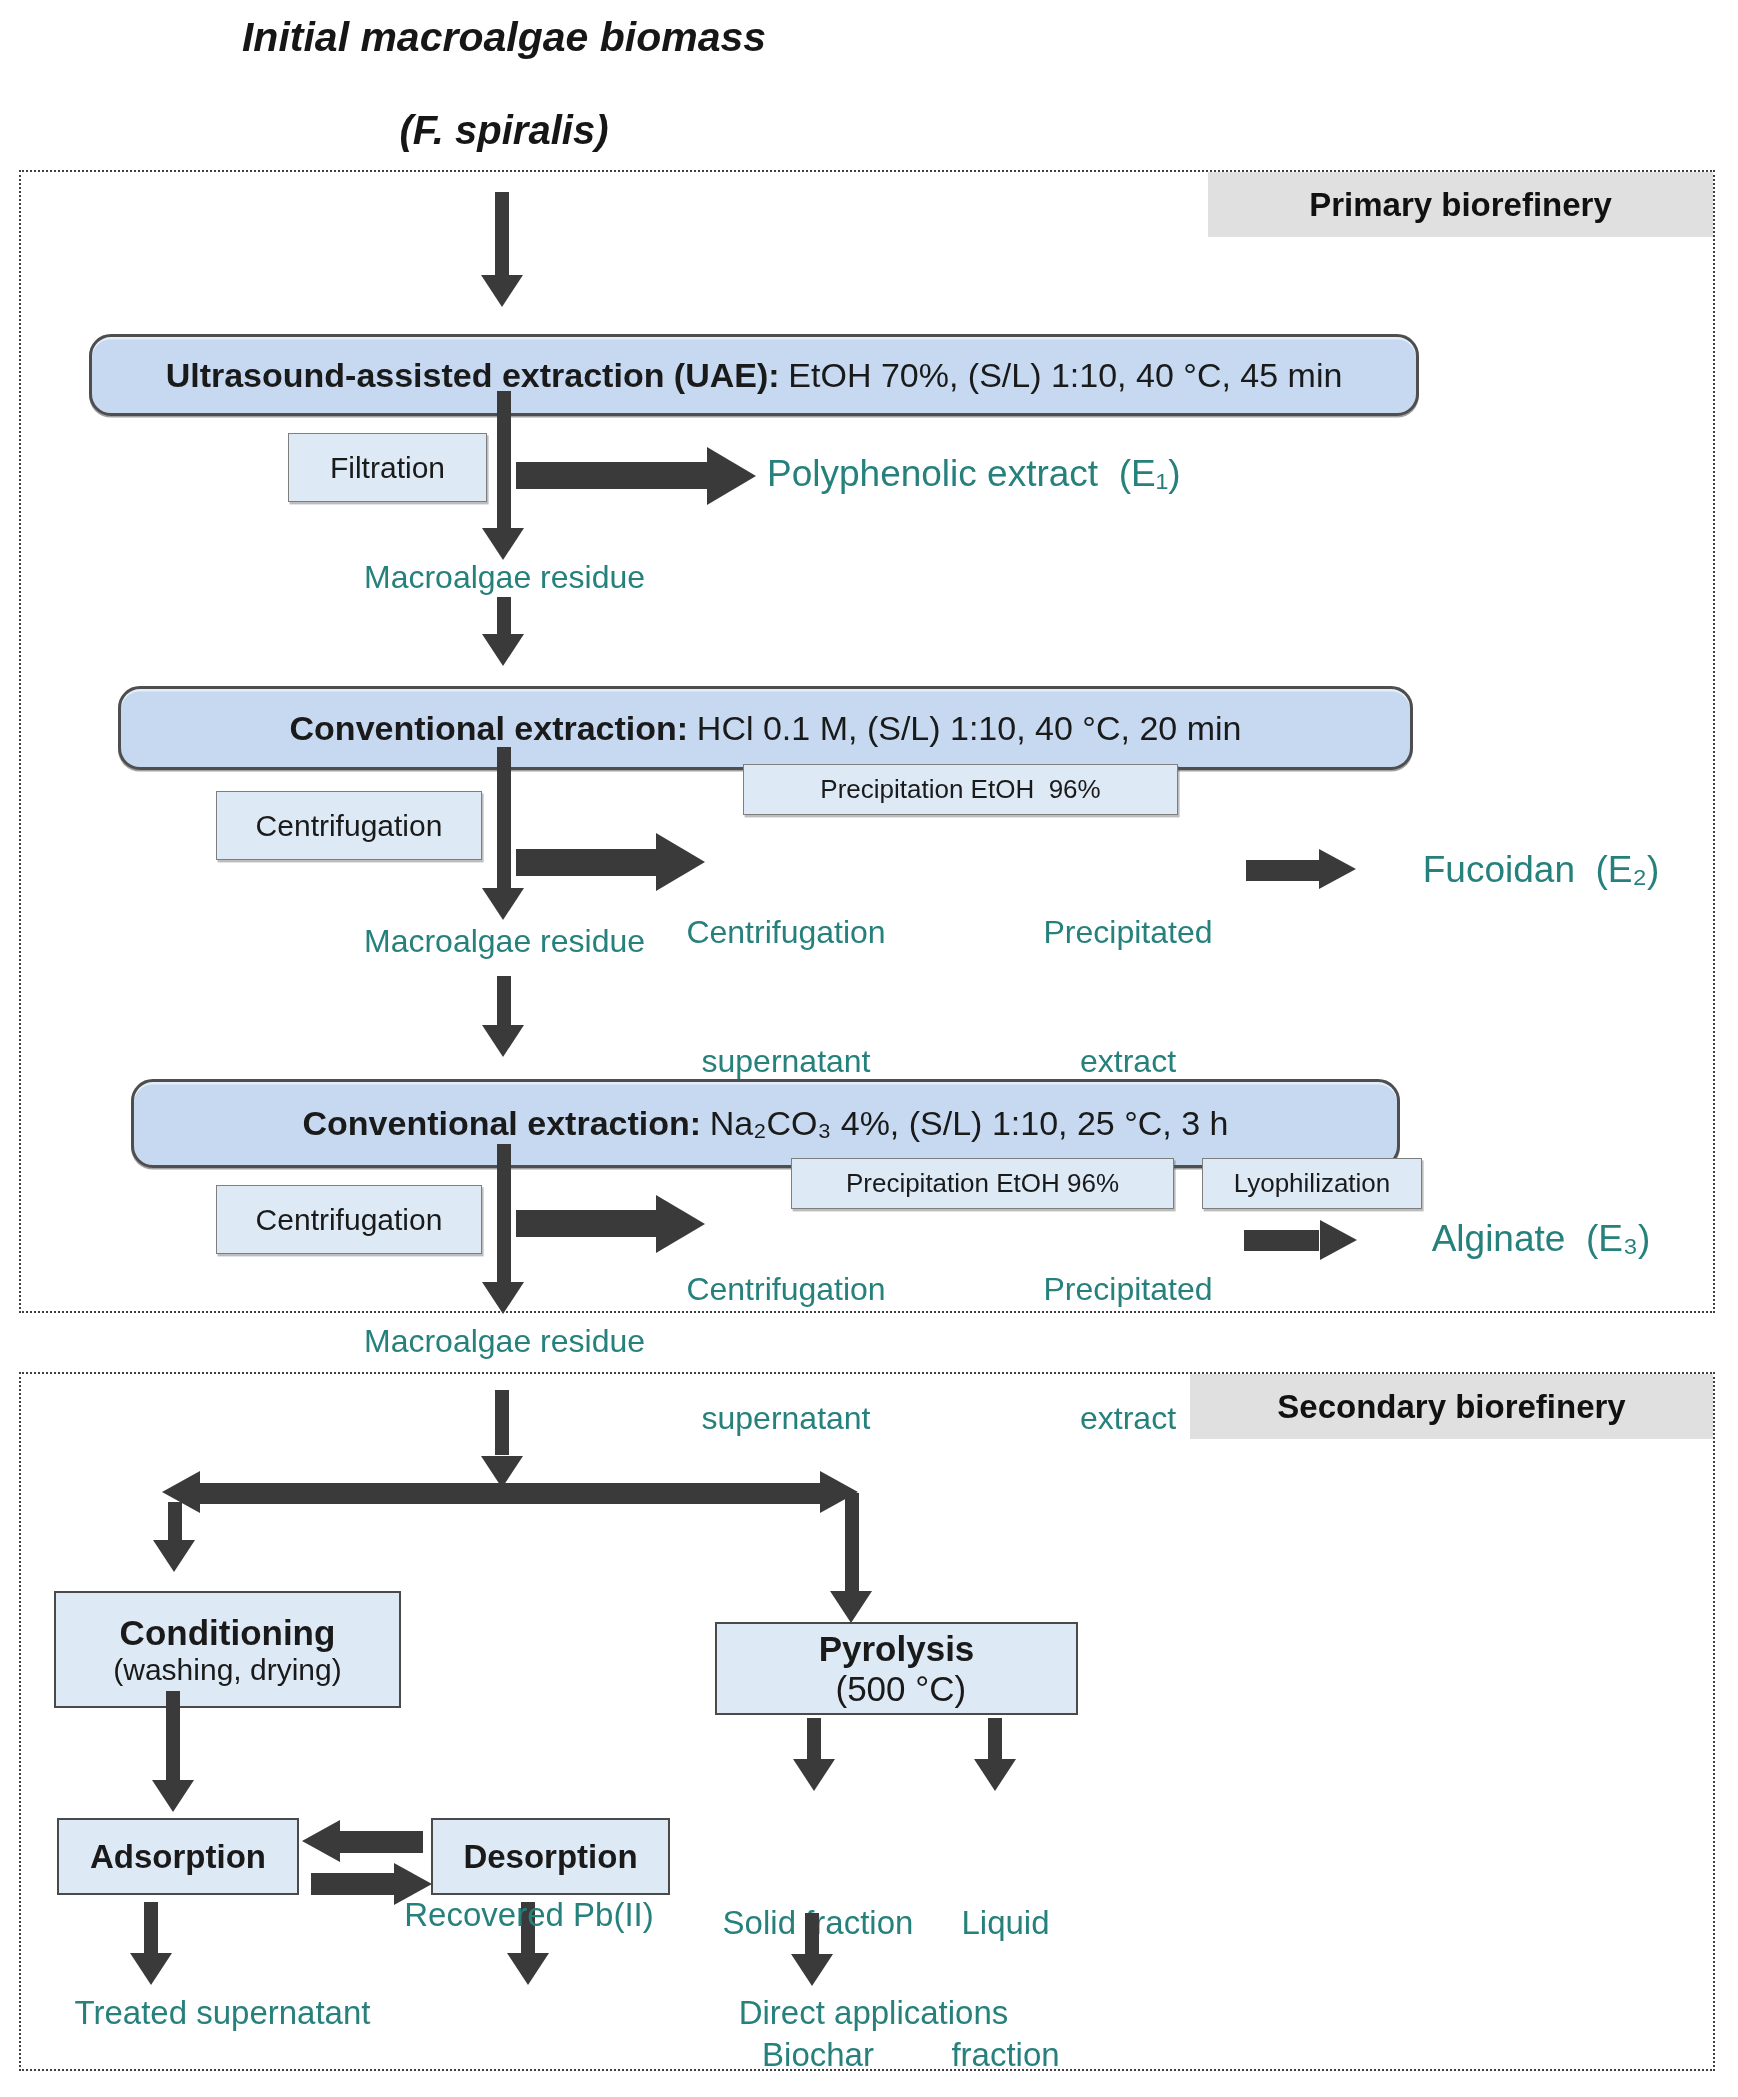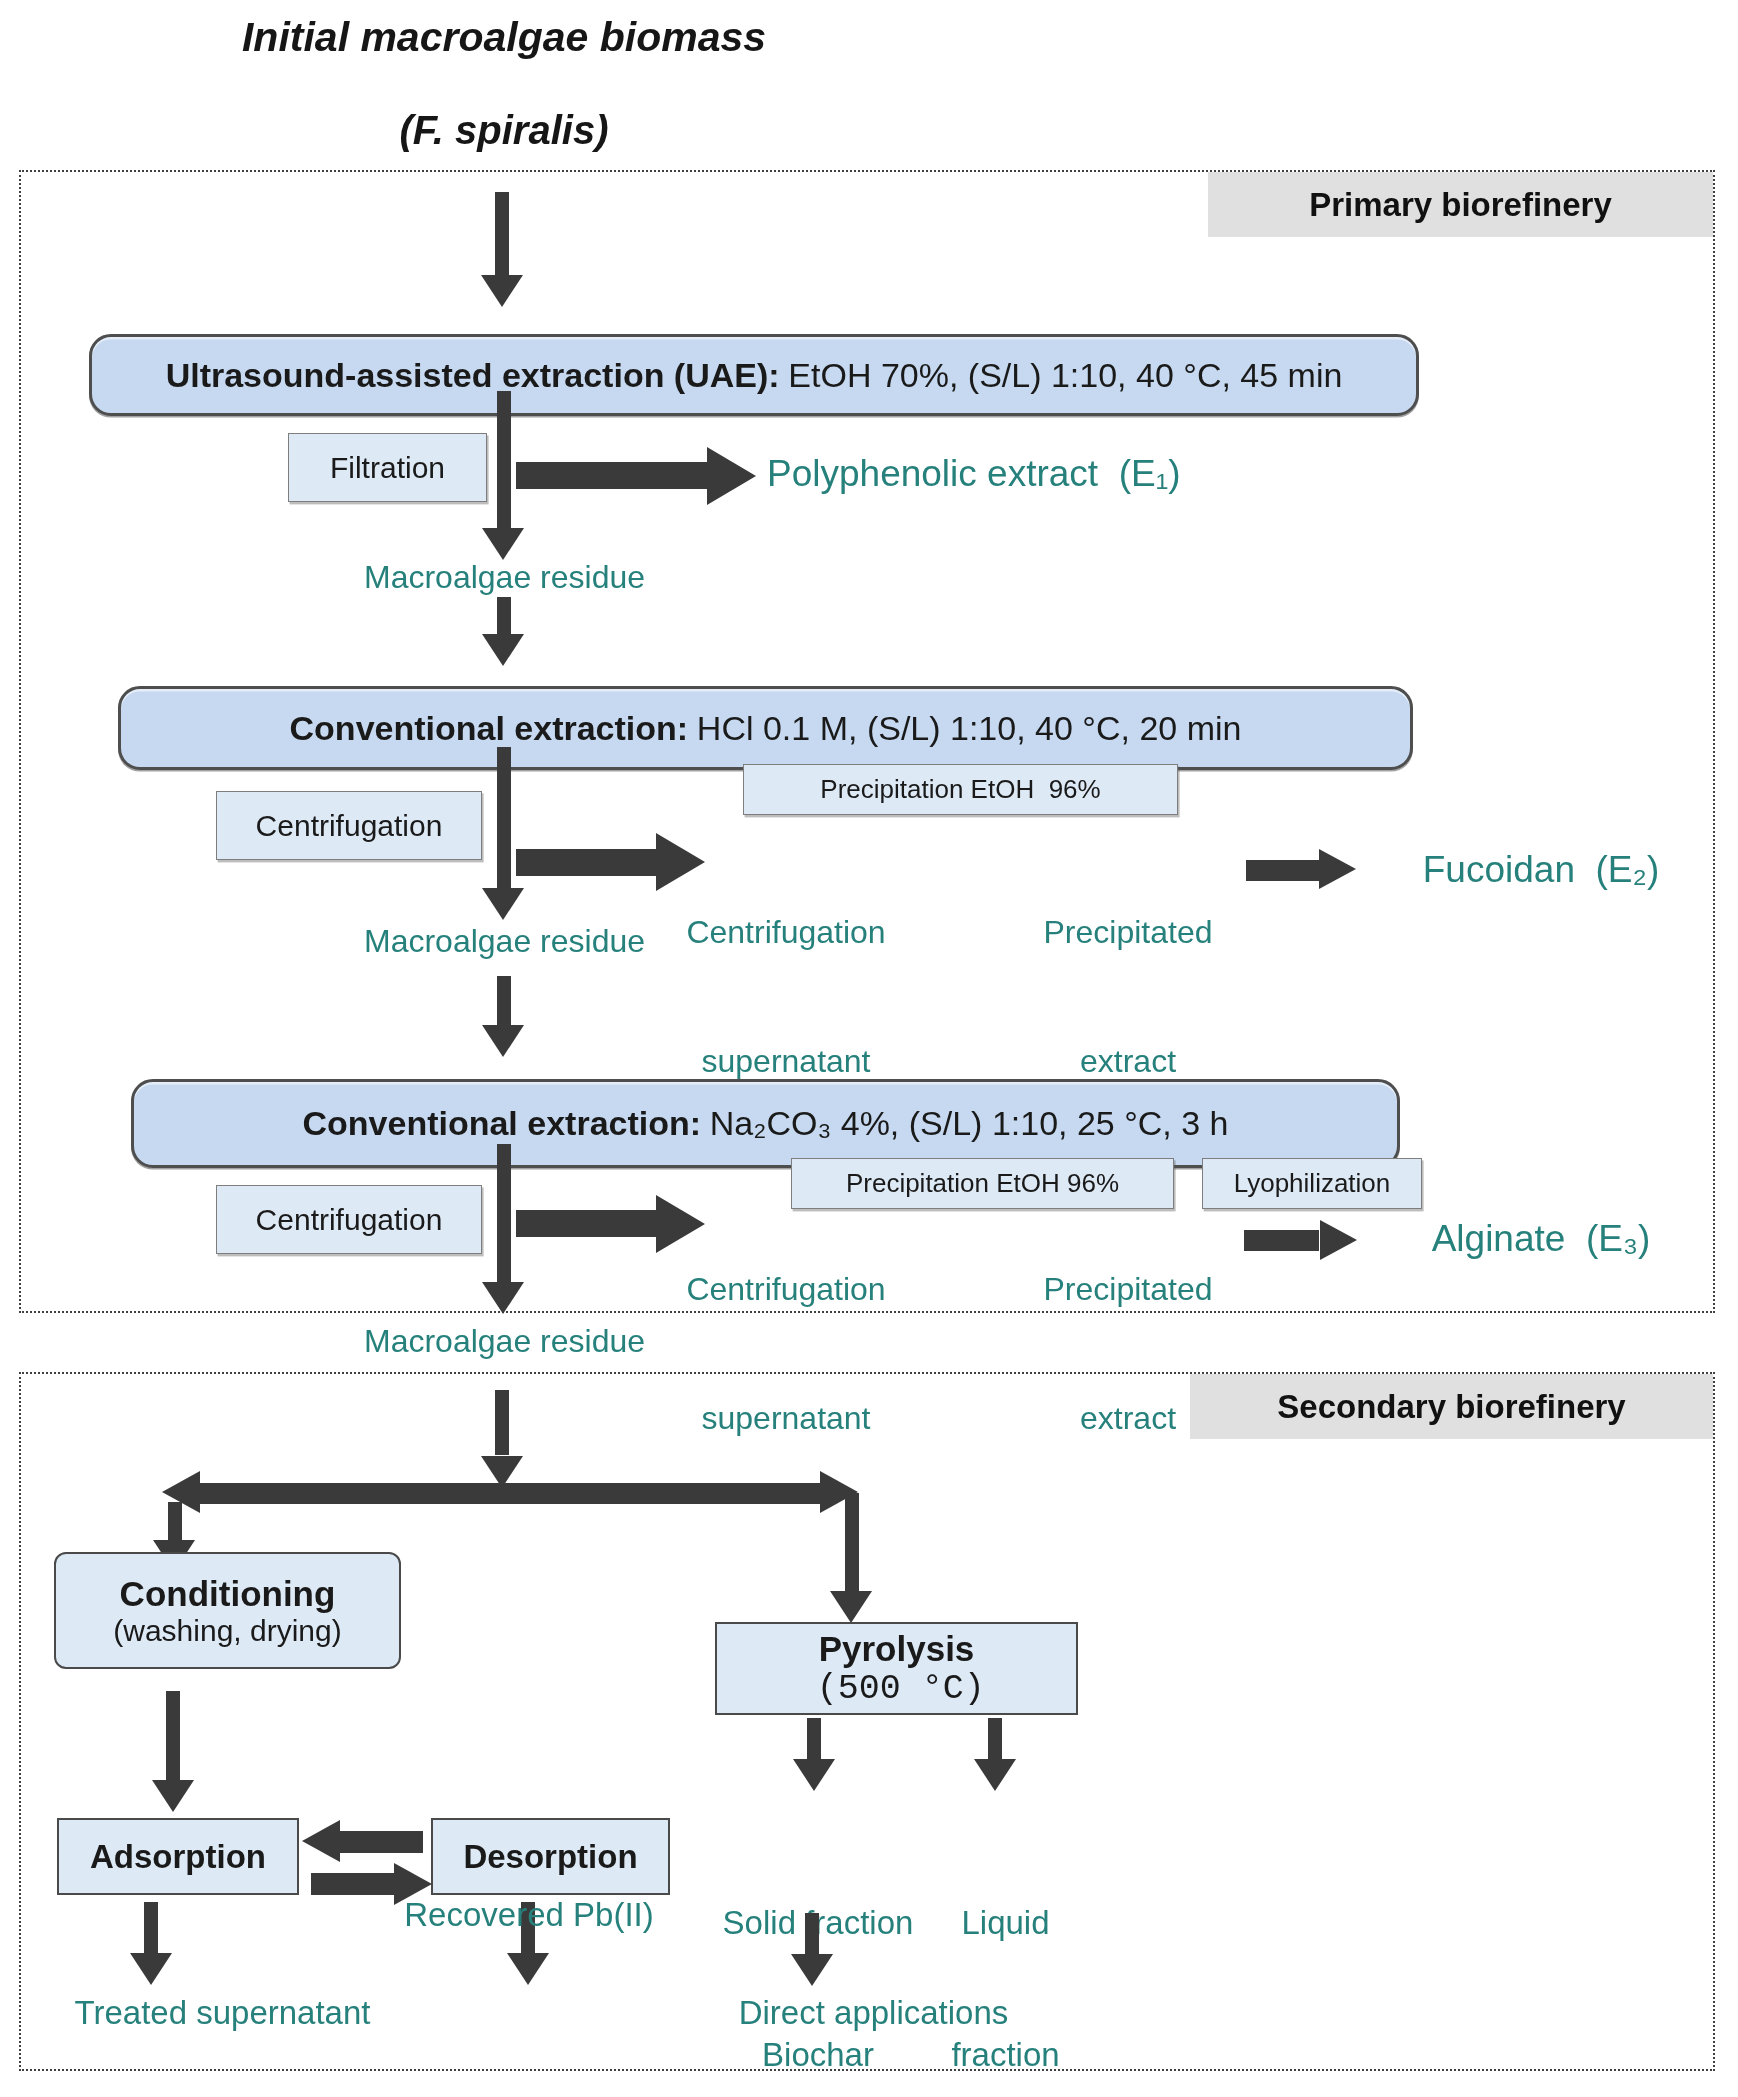--- a/index.html
+++ b/index.html
@@ -20,21 +20,21 @@
   .pbox .b{font-weight:bold;}
   .pbox .rest{margin-left:8.7px;}
   .abox{position:absolute;background:var(--aux-box-fill,#dde9f5);
     border:1.6px solid #7e7e7e;box-shadow:1.6px 2.4px 0 rgba(90,90,90,.4);
     display:flex;align-items:center;justify-content:center;font-size:30px;white-space:pre-wrap;}
   .abox.small{font-size:26px;}
   .sbox{position:absolute;background:var(--aux-box-fill,#dde9f5);
     border:2.4px solid #4a4a4a;display:flex;flex-direction:column;
     align-items:center;justify-content:center;font-size:35px;}
   .sbox .b{font-weight:bold;}
-  .sbox .rest{margin-left:8.7px;font-family:Liberation Mono, monospace;}
+  .sbox .rest{margin-left:8.7px;}
   .row{display:flex;flex-direction:row;align-items:baseline;}
   .teal{position:absolute;color:var(--teal-text,#26807b);font-weight:normal;
     text-align:center;white-space:pre-wrap;}
   .vshaft,.hshaft{position:absolute;background:var(--arrow-color,#3a3a3a);}
   .tri{position:absolute;width:0;height:0;}
   .tri.d{border-left:21.5px solid transparent;border-right:21.5px solid transparent;
     border-top:32px solid var(--arrow-color,#3a3a3a);}
   .tri.r{border-top:29px solid transparent;border-bottom:29px solid transparent;
     border-left:49px solid var(--arrow-color,#3a3a3a);}
   .tri.rsm{border-top:20.7px solid transparent;border-bottom:20.7px solid transparent;
@@ -180,21 +180,21 @@
   <div>
     <div class="vshaft" style="left:168px;top:1502px;width:14.3px;height:38px;"></div>
     <div class="tri d" style="left:153px;top:1540px;"></div>
   </div>
 
   <div>
     <div class="vshaft" style="left:845px;top:1493px;width:14.3px;height:99px;"></div>
     <div class="tri d" style="left:830px;top:1591px;"></div>
   </div>
 
-  <div class="sbox" style="left:54px;top:1552px;width:343px;height:113px;border-radius:12px;">
+  <div class="sbox" style="left:54px;top:1591px;width:343px;height:113px;">
     <div class="b">Conditioning</div>
     <div style="font-size:30px;">(washing, drying)</div>
   </div>
 
   <div class="sbox row" style="left:715px;top:1622px;width:359px;height:89px;flex-direction:column;align-items:center;">
     <span class="b">Pyrolysis</span>
     <span class="rest">(500 °C)</span>
   </div>
 
   <div>

